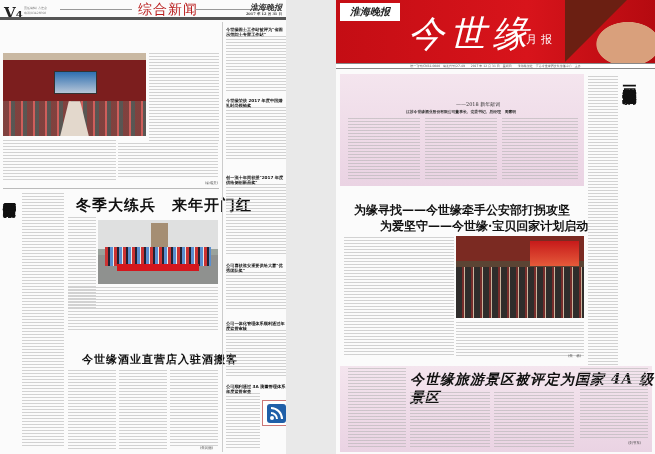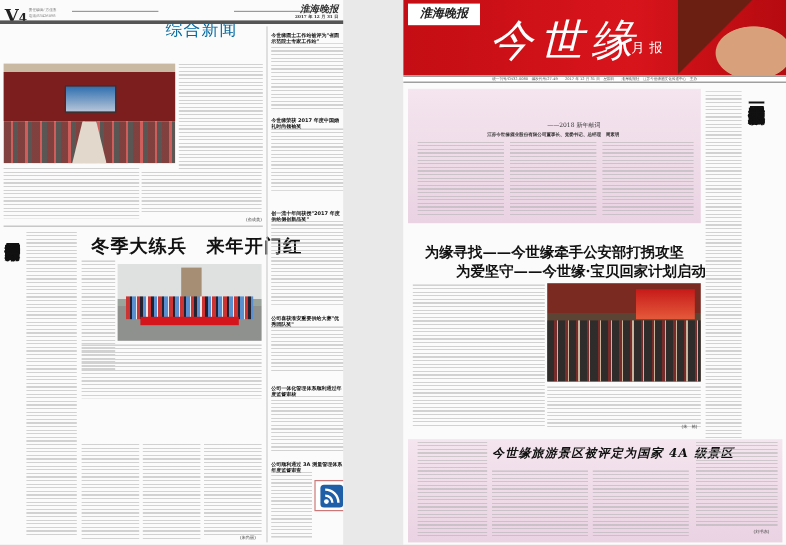--- a/index.html
+++ b/index.html
@@ -7,21 +7,21 @@
   .page { position: absolute; top: 0; height: 454px; background: #fbfbfb; overflow: hidden; }
   .left-page { left: 0; width: 286px; }
   .right-page { left: 336px; width: 319px; }
   .fine { position: absolute; background-image: repeating-linear-gradient(to bottom, #b0b0b0 0 1px, transparent 1px 3px); opacity: .55; }
   .abs { position: absolute; }
 
   
   .vhead { position: absolute; left: 4px; top: 4px; font-size: 15px; font-weight: bold; color: #222; }
   .vhead .num { font-size: 10px; }
   .meta-lines { position: absolute; left: 24px; top: 6px; font-size: 3px; color: #777; line-height: 5px; }
-  .section-title { position: absolute; left: 138px; top: 16px; font-size: 14px; color: #0369a1; font-family: Liberation Mono, monospace; letter-spacing: 1px; }
+  .section-title { position: absolute; left: 138px; top: 1px; font-size: 14px; color: #b91c1c; font-family: Liberation Mono, monospace; letter-spacing: 1px; }
   .rule-gray { position: absolute; height: 1px; background: #999; }
   .masthead-small { position: absolute; right: 4px; top: 2px; font-size: 8px; font-style: italic; font-weight: bold; color: #333; }
   .date-small { position: absolute; right: 4px; top: 12px; font-size: 3.5px; color: #333; font-weight: bold; }
   .thick-bar { position: absolute; left: 0; top: 17px; width: 333px; height: 3px; background: #555; }
 
   .headline-l1 { position: absolute; left: 6px; top: 25px; font-size: 18px; font-weight: bold; color: #111; letter-spacing: 1px; }
   .photo { position: absolute; overflow: hidden; }
   .hall { background: linear-gradient(#c9b8a2 0 8%, #7c1e1e 8% 58%, #d6c8b8 58% 100%); }
   .hall .screen { position: absolute; left: 36%; top: 22%; width: 30%; height: 28%; background: linear-gradient(#2e6fb0, #b7c6d8); border: 1px solid #333; }
   .hall .seats { position: absolute; left: 0; bottom: 0; width: 100%; height: 42%; background: repeating-linear-gradient(90deg, #6b2020 0 6px, #c44 6px 8px, #3a3a3a 8px 12px); opacity: .8; }
@@ -90,20 +90,21 @@
 
   <div class="mid-headline" style="left:76px;top:196px;font-size:15px;letter-spacing:1px;">冬季大练兵　来年开门红</div>
   <div class="fine" style="left:68px;top:217px;width:28px;height:92px;"></div>
   <div class="photo group-photo" style="left:98px;top:220px;width:120px;height:64px;">
     <div class="tower"></div>
     <div class="people"></div>
     <div class="banner"></div>
   </div>
   <div class="fine" style="left:68px;top:287px;width:150px;height:45px;"></div>
 
+  <div class="mid-headline" style="left:82px;top:352px;font-size:11px;letter-spacing:1px;">今世缘酒业直营店入驻酒搬客</div>
   <div class="fine" style="left:68px;top:370px;width:48px;height:80px;"></div>
   <div class="fine" style="left:119px;top:370px;width:48px;height:80px;"></div>
   <div class="fine" style="left:170px;top:370px;width:48px;height:78px;"></div>
   <div class="abs" style="left:200px;top:446px;font-size:3.5px;color:#444;">(朱尚丽)</div>
 
   <div class="abs" style="left:222px;top:22px;width:1px;height:430px;background:#ccc;"></div>
   <div class="subhead" style="left:226px;top:27px;font-size:4.2px;">今世缘圆士工作站被评为"省圆示范院士专家工作站"</div>
   <div class="fine" style="left:226px;top:36px;width:103px;height:56px;"></div>
   <div class="subhead" style="left:226px;top:98px;font-size:4.2px;">今世缘荣获 2017 年度中国婚礼时尚领袖奖</div>
   <div class="fine" style="left:226px;top:107px;width:103px;height:52px;"></div>
@@ -150,19 +151,19 @@
   <div class="mid-headline" style="left:44px;top:218px;font-size:12px;">为爱坚守——今世缘·宝贝回家计划启动</div>
   <div class="fine" style="left:8px;top:237px;width:110px;height:118px;"></div>
   <div class="photo meeting-photo" style="left:120px;top:236px;width:128px;height:82px;">
     <div class="screen"></div>
     <div class="crowd"></div>
   </div>
   <div class="fine" style="left:120px;top:322px;width:128px;height:34px;"></div>
   <div class="abs" style="left:232px;top:354px;font-size:3.5px;color:#444;">(朱　栋)</div>
 
   <div class="pink-box" style="left:4px;top:366px;width:312px;height:86px;"></div>
-  <div class="mid-headline" style="left:74px;top:371px;font-size:10px;font-style:italic;letter-spacing:1px;">今世缘旅游景区被评定为国家 4A 级景区</div>
+  <div class="mid-headline" style="left:74px;top:371px;font-size:14px;font-style:italic;letter-spacing:1px;">今世缘旅游景区被评定为国家 4A 级景区</div>
   <div class="fine" style="left:12px;top:368px;width:58px;height:80px;"></div>
   <div class="fine" style="left:74px;top:392px;width:80px;height:56px;"></div>
   <div class="fine" style="left:158px;top:392px;width:80px;height:56px;"></div>
   <div class="fine" style="left:244px;top:368px;width:68px;height:72px;"></div>
   <div class="abs" style="left:292px;top:441px;font-size:3.5px;color:#444;">(刘书东)</div>
 </div>
 
 </body></html>

